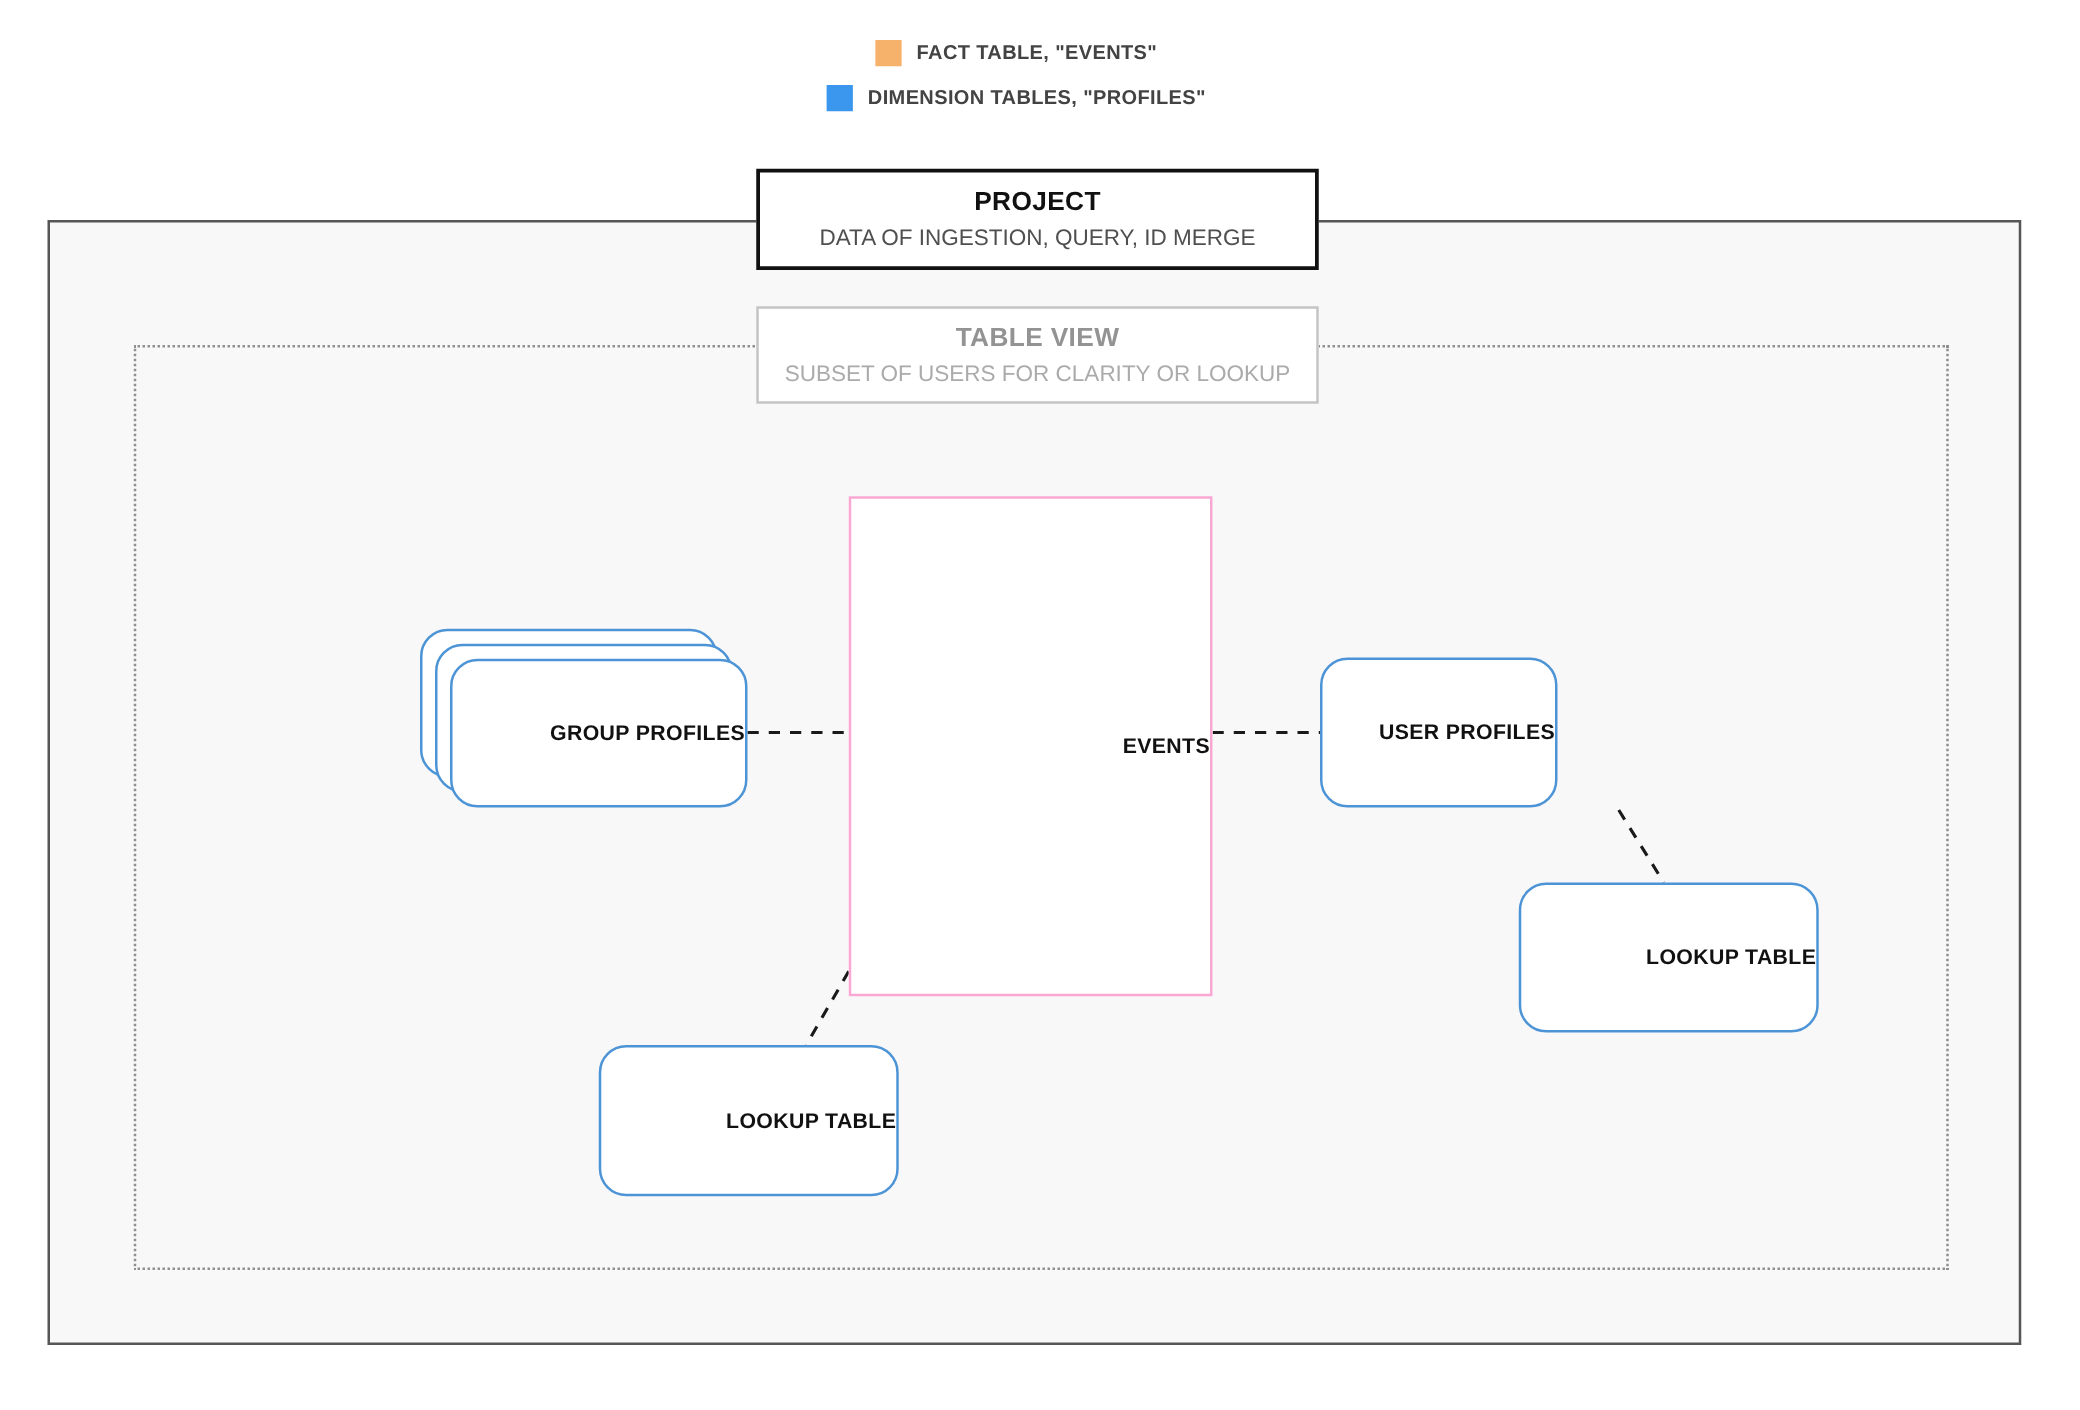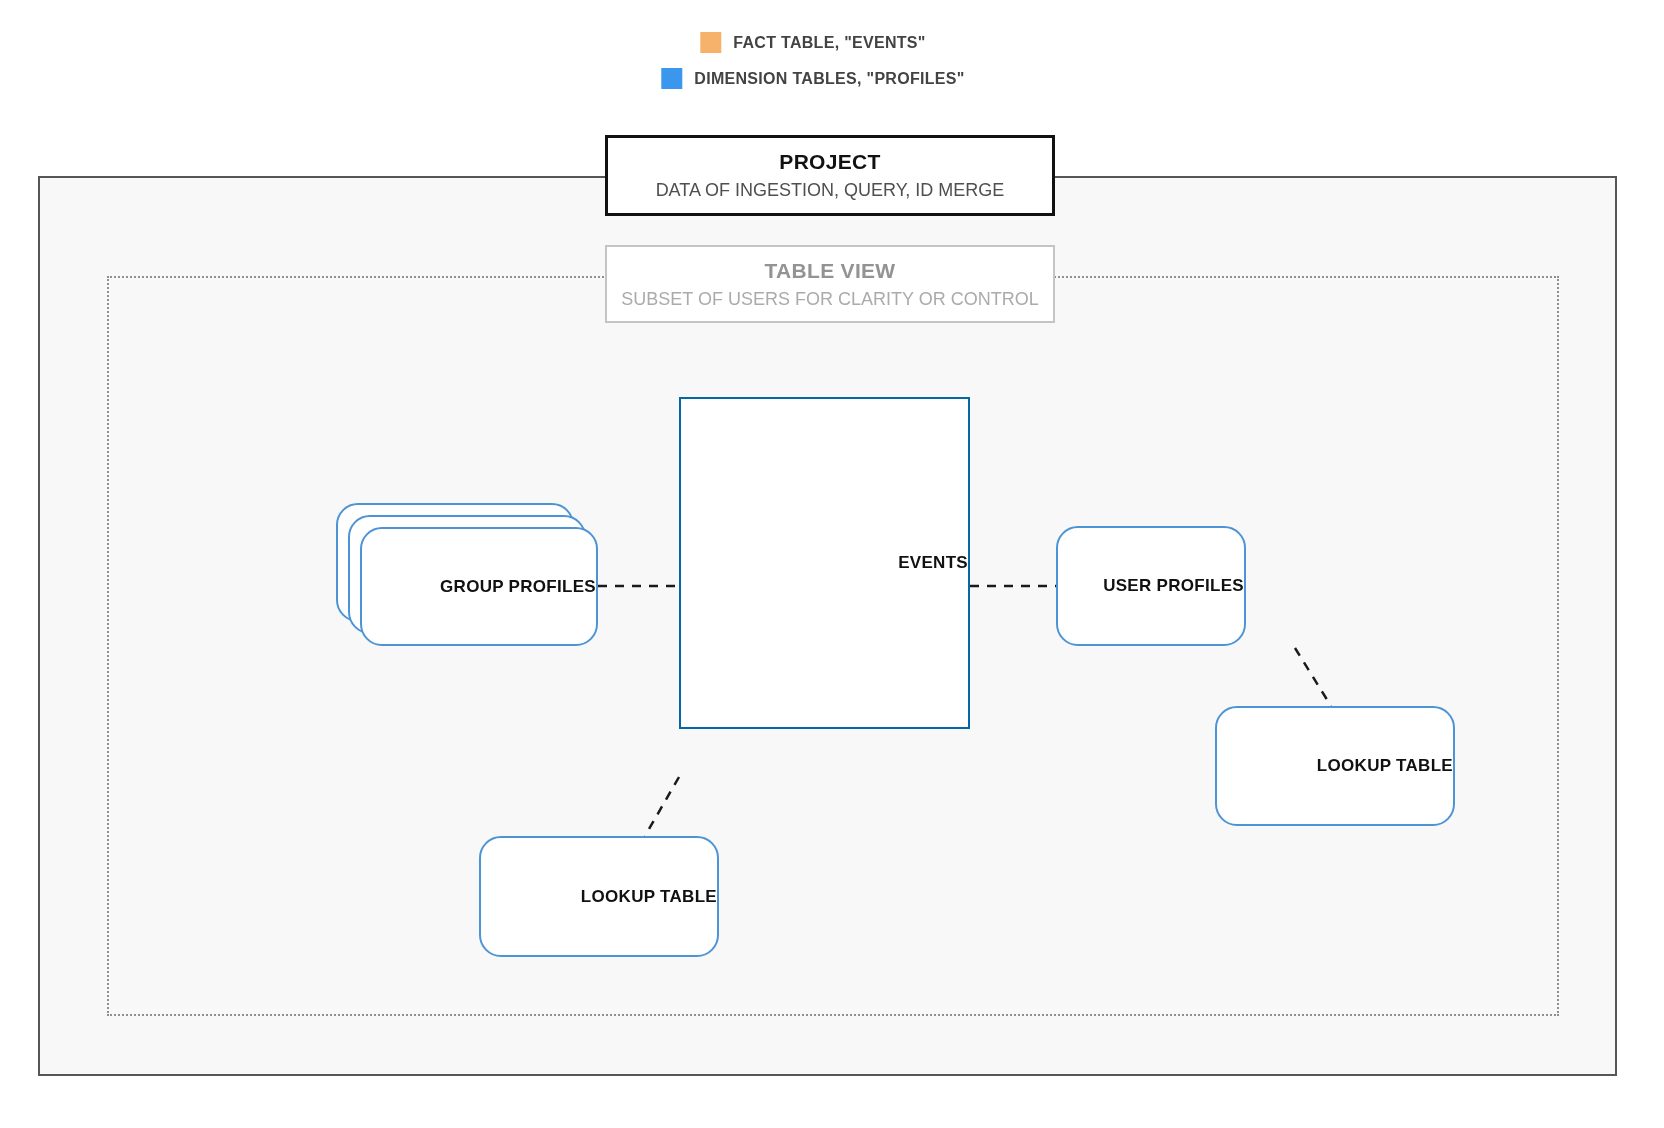--- a/index.html
+++ b/index.html
@@ -132,22 +132,22 @@
     font-size: 17px;
     font-weight: bold;
     color: #111111;
     letter-spacing: 0.3px;
     text-align: center;
   }
   .events-box {
     left: 679px;
     top: 397px;
     width: 291px;
-    height: 332px;
-    border: 2px solid #0369a1;
+    height: 400px;
+    border: 2px solid #f9a8d4;
   }
   .blue-node {
     border: 2px solid #4d94d6;
     border-radius: 22px;
   }
   .gp-back  { left: 336px; top: 503px; width: 238px; height: 119px; z-index: 3; }
   .gp-mid   { left: 348px; top: 515px; width: 238px; height: 119px; z-index: 3; }
   .gp-front { left: 360px; top: 527px; width: 238px; height: 119px; z-index: 4; }
   .user-profiles { left: 1056px; top: 526px; width: 190px; height: 120px; }
   .lookup-right  { left: 1215px; top: 706px; width: 240px; height: 120px; }
@@ -195,21 +195,21 @@
     <line x1="1295" y1="648" x2="1331" y2="706"></line>
   </svg>
 
   <div class="header-box project-box">
     <div class="box-title">PROJECT</div>
     <div class="box-subtitle">DATA OF INGESTION, QUERY, ID MERGE</div>
   </div>
 
   <div class="header-box data-view-box">
     <div class="box-title">TABLE VIEW</div>
-    <div class="box-subtitle">SUBSET OF USERS FOR CLARITY OR CONTROL</div>
+    <div class="box-subtitle">SUBSET OF USERS FOR CLARITY OR LOOKUP</div>
   </div>
 
   <div class="node events-box">
     <span class="node-label">EVENTS</span>
   </div>
 
   <div class="node blue-node gp-back"></div>
   <div class="node blue-node gp-mid"></div>
   <div class="node blue-node gp-front">
     <span class="node-label">GROUP PROFILES</span>

